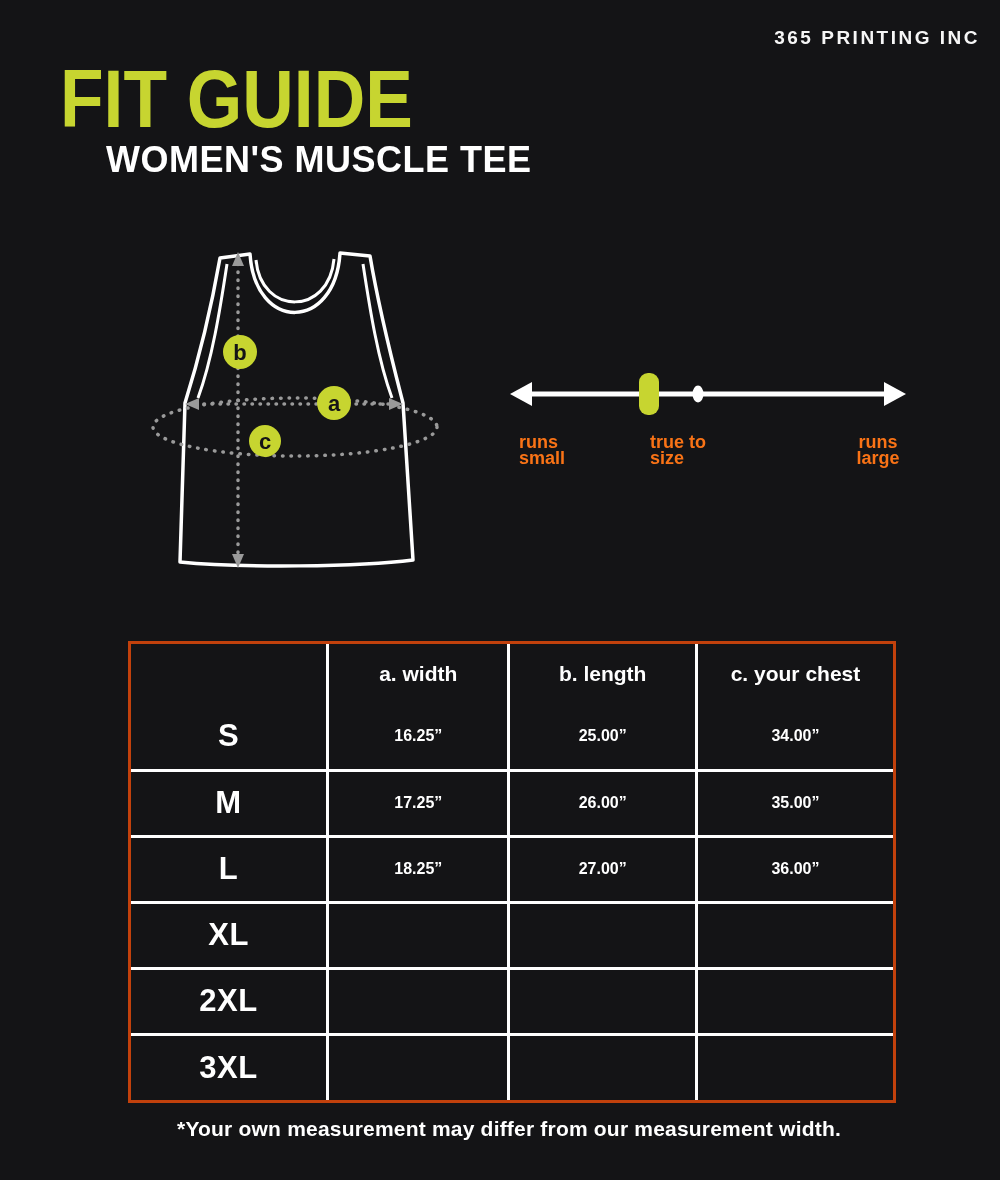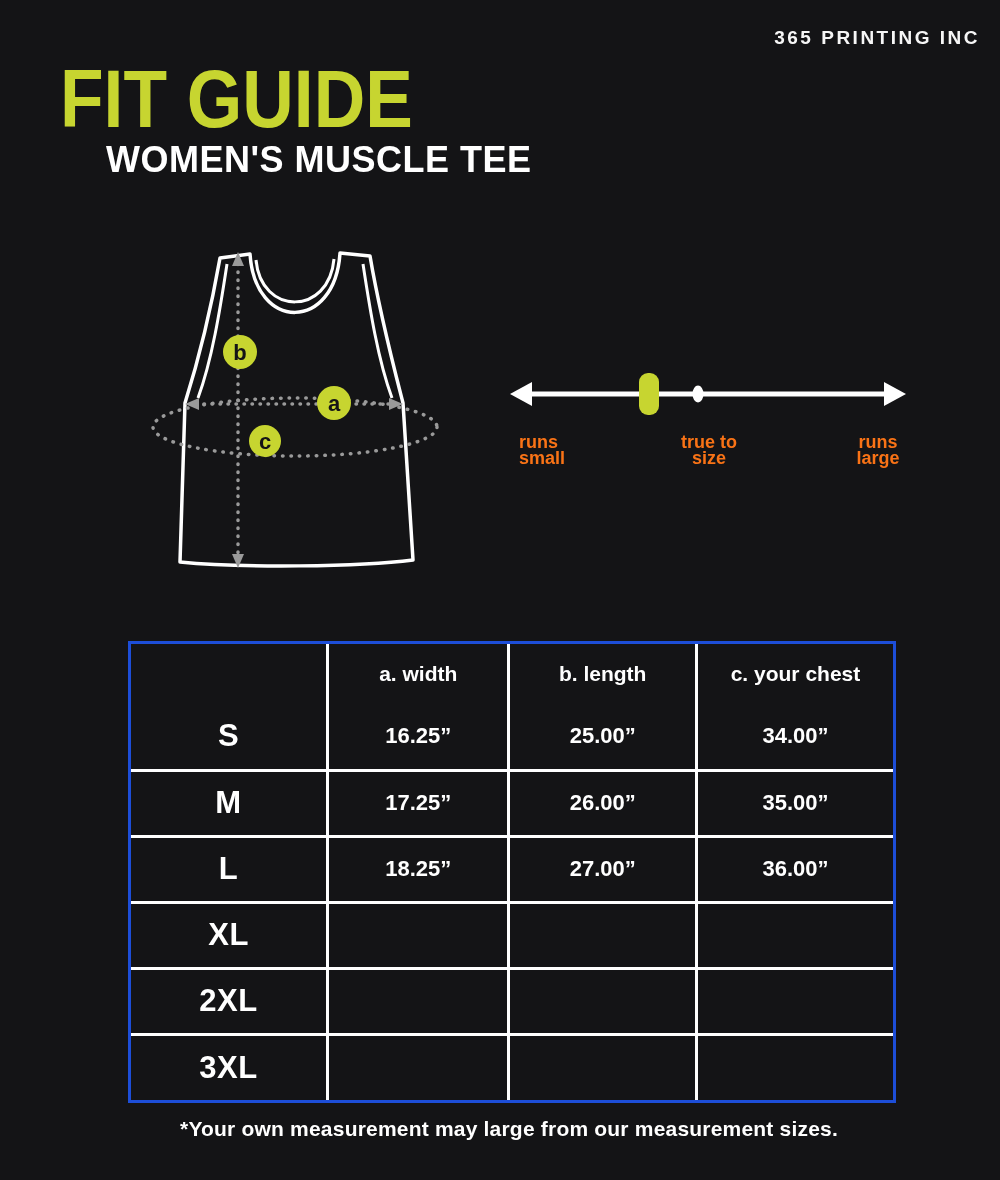--- a/index.html
+++ b/index.html
@@ -22,40 +22,40 @@
     position:absolute;left:106px;top:139px;
     font-size:36px;letter-spacing:0.5px;color:#fff;white-space:nowrap;
   }
   
   .tee-svg{position:absolute;left:140px;top:240px;}
   .scale-svg{position:absolute;left:498px;top:358px;}
   .scale-label{
     position:absolute;top:434px;font-size:18px;line-height:16px;color:#f97316;
   }
   .scale-label.left{left:519px;text-align:left;}
-  .scale-label.center{left:650px;width:118px;text-align:center;}
+  .scale-label.center{left:650px;width:118px;text-align:left;}
   .scale-label.right{left:830px;width:96px;text-align:center;}
   
   .table-wrap{
     position:absolute;left:128px;top:641px;width:762px;
-    border:3px solid #1d4ed8;background:#141416;
+    border:3px solid #c2410c;background:#141416;
   }
   table.size-table{width:100%;border-collapse:collapse;table-layout:fixed;}
   .size-table th,.size-table td{
     border:3px solid #ffffff;text-align:center;vertical-align:middle;
     color:#fff;padding:0;
   }
   .size-table tr:first-child>*{border-top:0;}
   .size-table tr:last-child>*{border-bottom:0;}
   .size-table tr>:first-child{border-left:0;}
   .size-table tr>:last-child{border-right:0;}
   .size-table thead th{height:60px;font-size:21px;}
   .size-table tbody tr{height:66px;}
   .size-table td.size{font-size:31px;letter-spacing:0.5px;}
-  .size-table td.val{font-size:22px;}
+  .size-table td.val{font-size:16px;}
   
   .footnote{
     position:absolute;left:128px;top:1117px;width:762px;
     text-align:center;font-size:21px;letter-spacing:0.2px;color:#fff;
   }
 </style>
 </head>
 <body>
 
 <div class="canvas">
@@ -167,15 +167,15 @@
         <tr>
           <td class="size">3XL</td>
           <td class="val"></td>
           <td class="val"></td>
           <td class="val"></td>
         </tr>
       </tbody>
     </table>
   </div>
 
-  <div class="footnote">*Your own measurement may large from our measurement sizes.</div>
+  <div class="footnote">*Your own measurement may differ from our measurement width.</div>
 
 </div>
 
 </body></html>

